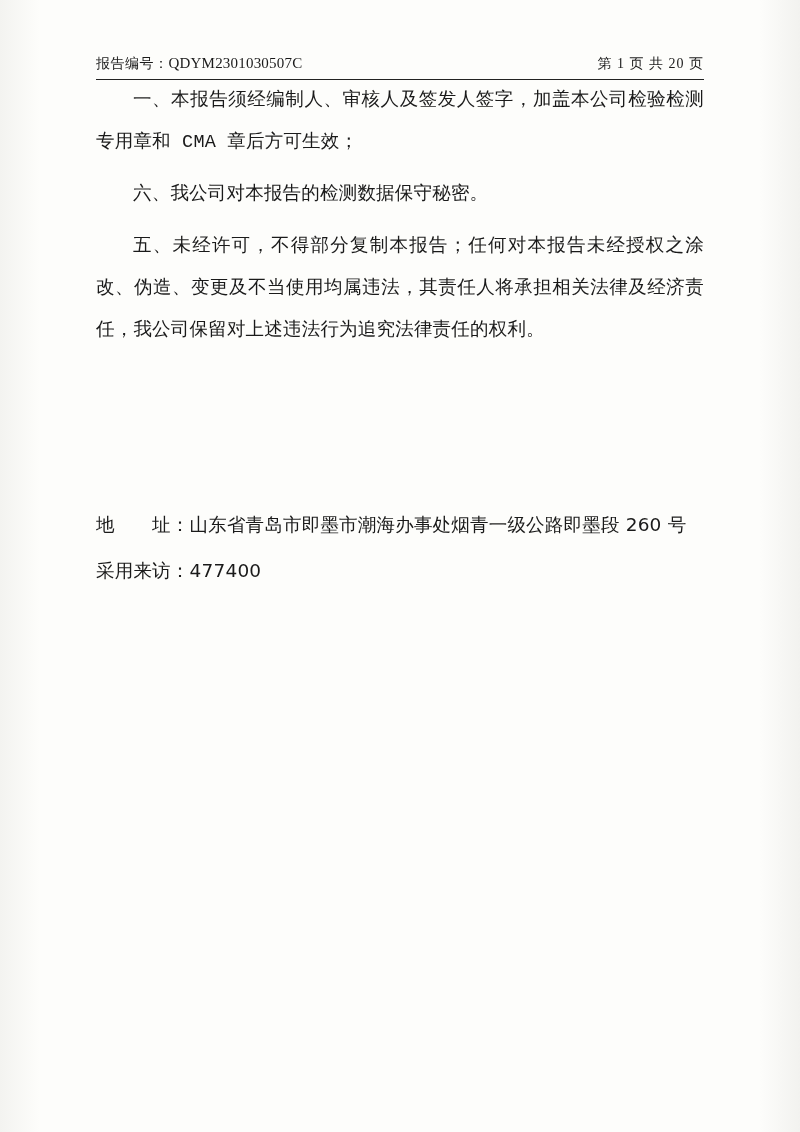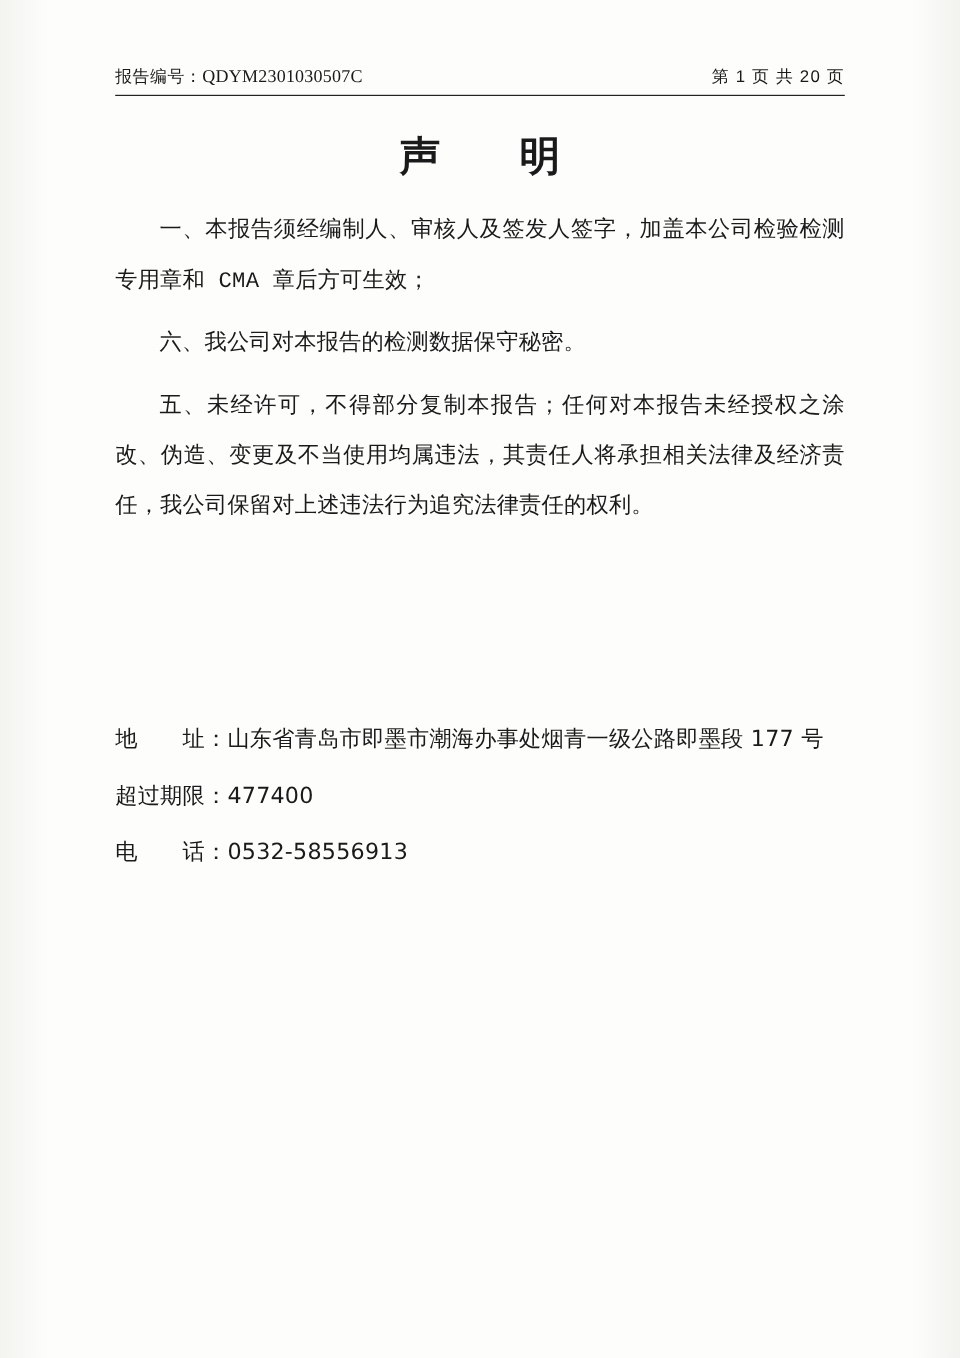--- a/index.html
+++ b/index.html
@@ -49,21 +49,21 @@
   .report-no .label {
     font-family: "DejaVu Sans", sans-serif;
     font-size: 14px;
   }
   .report-no .value {
     font-family: "Liberation Serif", serif;
     font-size: 15px;
     letter-spacing: 0.2px;
   }
   .page-num {
-    font-family: Liberation Sans, sans-serif;
+    font-family: Liberation Serif, serif;
     font-size: 14px;
     letter-spacing: 1px;
   }
   .header-rule {
     border: 0;
     border-top: 1px solid #222;
     margin: 6px 0 0 0;
   }
   .doc-title {
     text-align: center;
@@ -89,49 +89,44 @@
   }
   .footer-line {
     font-family: "DejaVu Sans", sans-serif;
     font-size: 18.5px;
     line-height: 46px;
     letter-spacing: 0.2px;
     white-space: nowrap;
   }
   .footer-line .fkey {
     display: inline-block;
-    font-family: Liberation Mono, monospace;
   }
 </style>
 </head>
 <body>
 
 <div class="page">
   <div class="content">
 
     <div class="header-row">
       <div class="report-no">
         <span class="label">报告编号：</span><span class="value">QDYM2301030507C</span>
       </div>
       <div class="page-num">第 1 页 共 20 页</div>
     </div>
     <hr class="header-rule">
 
-    <h1 class="doc-title">声　明</h1>
 
     <p class="para">一、本报告须经编制人、审核人及签发人签字，加盖本公司检验检测专用章和 CMA 章后方可生效；</p>
     <p class="para">六、我公司对本报告的检测数据保守秘密。</p>
     <p class="para">五、未经许可，不得部分复制本报告；任何对本报告未经授权之涂改、伪造、变更及不当使用均属违法，其责任人将承担相关法律及经济责任，我公司保留对上述违法行为追究法律责任的权利。</p>
 
     <div class="footer">
       <div class="footer-line">
-        <span class="fkey">地　　址：</span><span>山东省青岛市即墨市潮海办事处烟青一级公路即墨段 177 号</span>
+        <span class="fkey">地　　址：</span><span>山东省青岛市即墨市潮海办事处烟青一级公路即墨段 260 号</span>
       </div>
       <div class="footer-line">
-        <span class="fkey">超过期限：</span><span>477400</span>
-      </div>
-      <div class="footer-line">
-        <span class="fkey">电　　话：</span><span>0532-58556913</span>
+        <span class="fkey">采用来访：</span><span>477400</span>
       </div>
     </div>
 
   </div>
 </div>
 
 </body></html>

